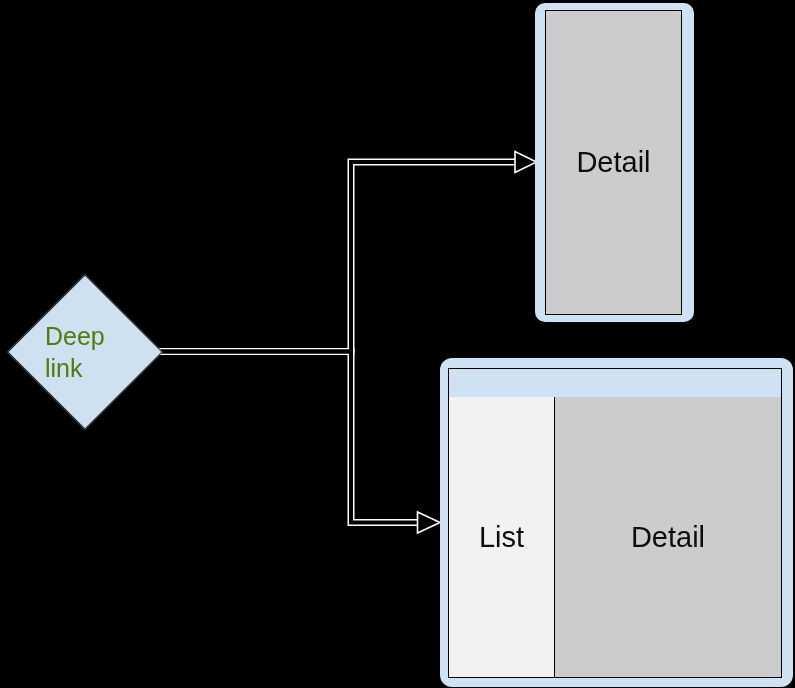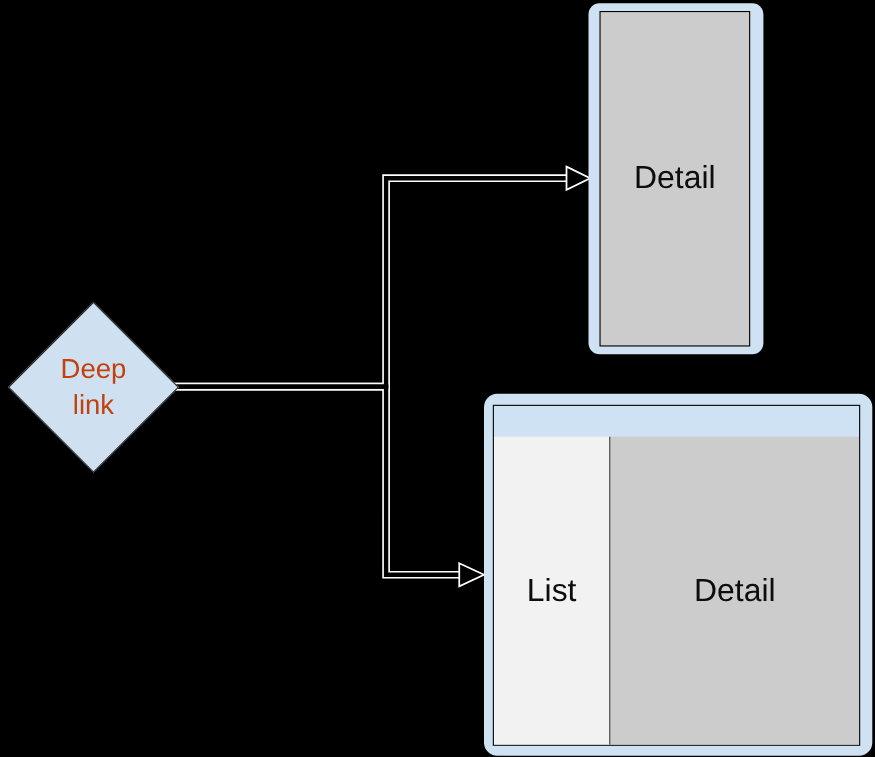--- a/index.html
+++ b/index.html
@@ -42,24 +42,24 @@
   }
   .diamond-label {
     position: absolute;
     left: 45px;
     top: 320px;
     width: 80px;
     height: 64px;
     display: flex;
     align-items: center;
     justify-content: center;
-    text-align: center;
+    text-align: left;
     font-size: 25px;
     line-height: 1.28;
-    color: #c2410c;
+    color: #4d7c0f;
   }
   
   .box-portrait {
     position: absolute;
     left: 535px;
     top: 3px;
     width: 159px;
     height: 319px;
     background: #cfe2f3;
     border-radius: 10px;

